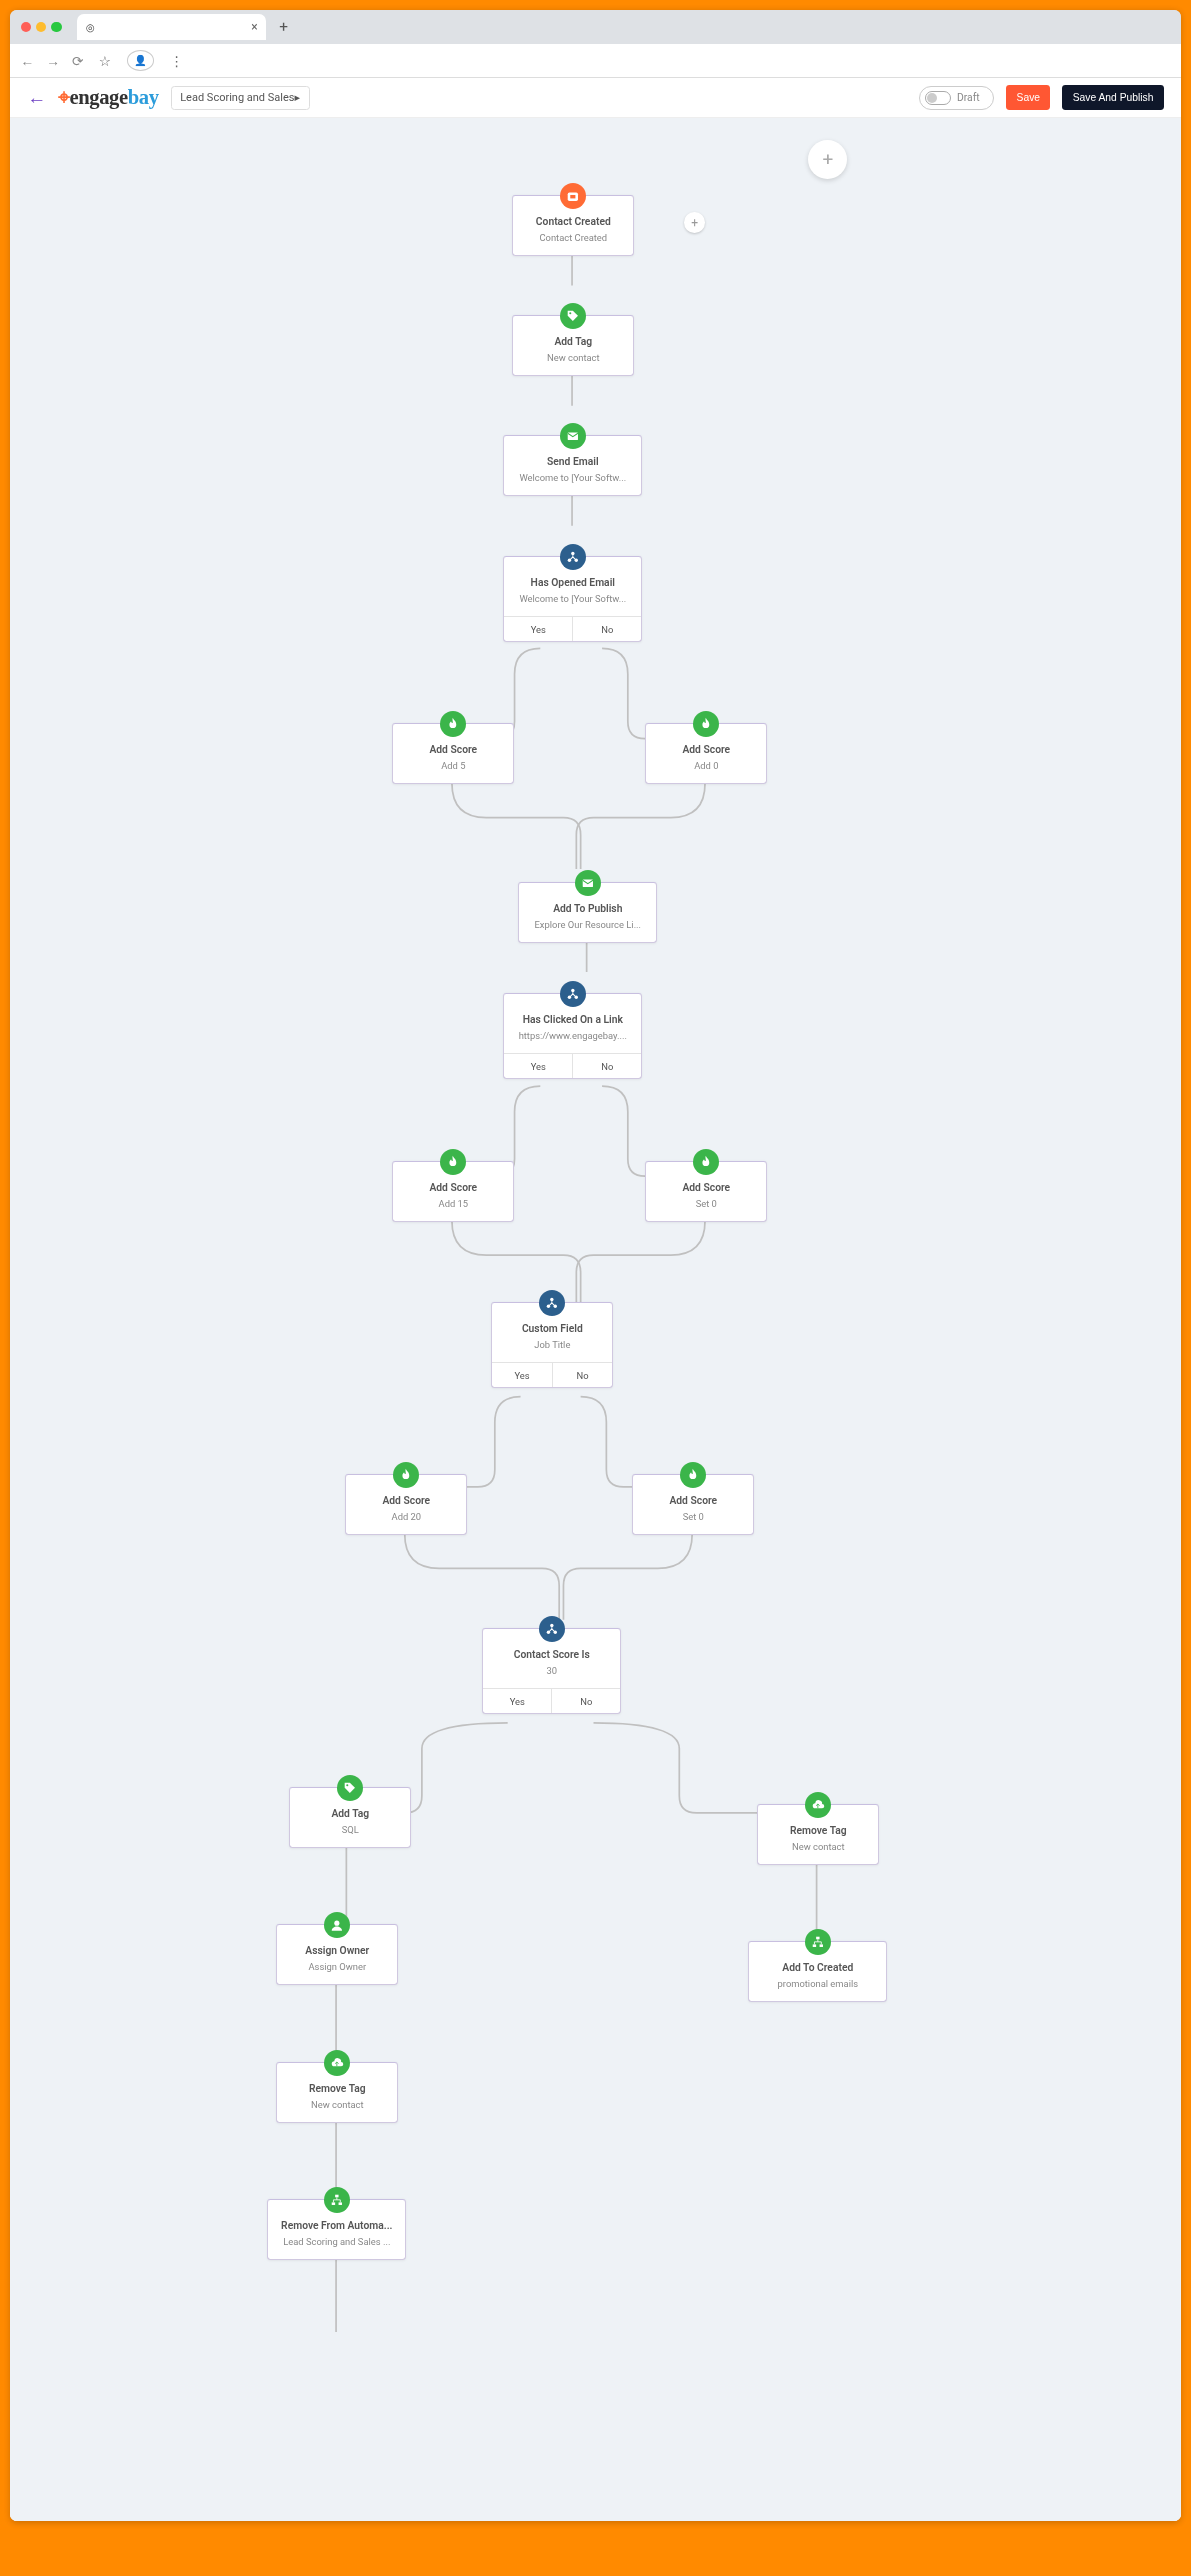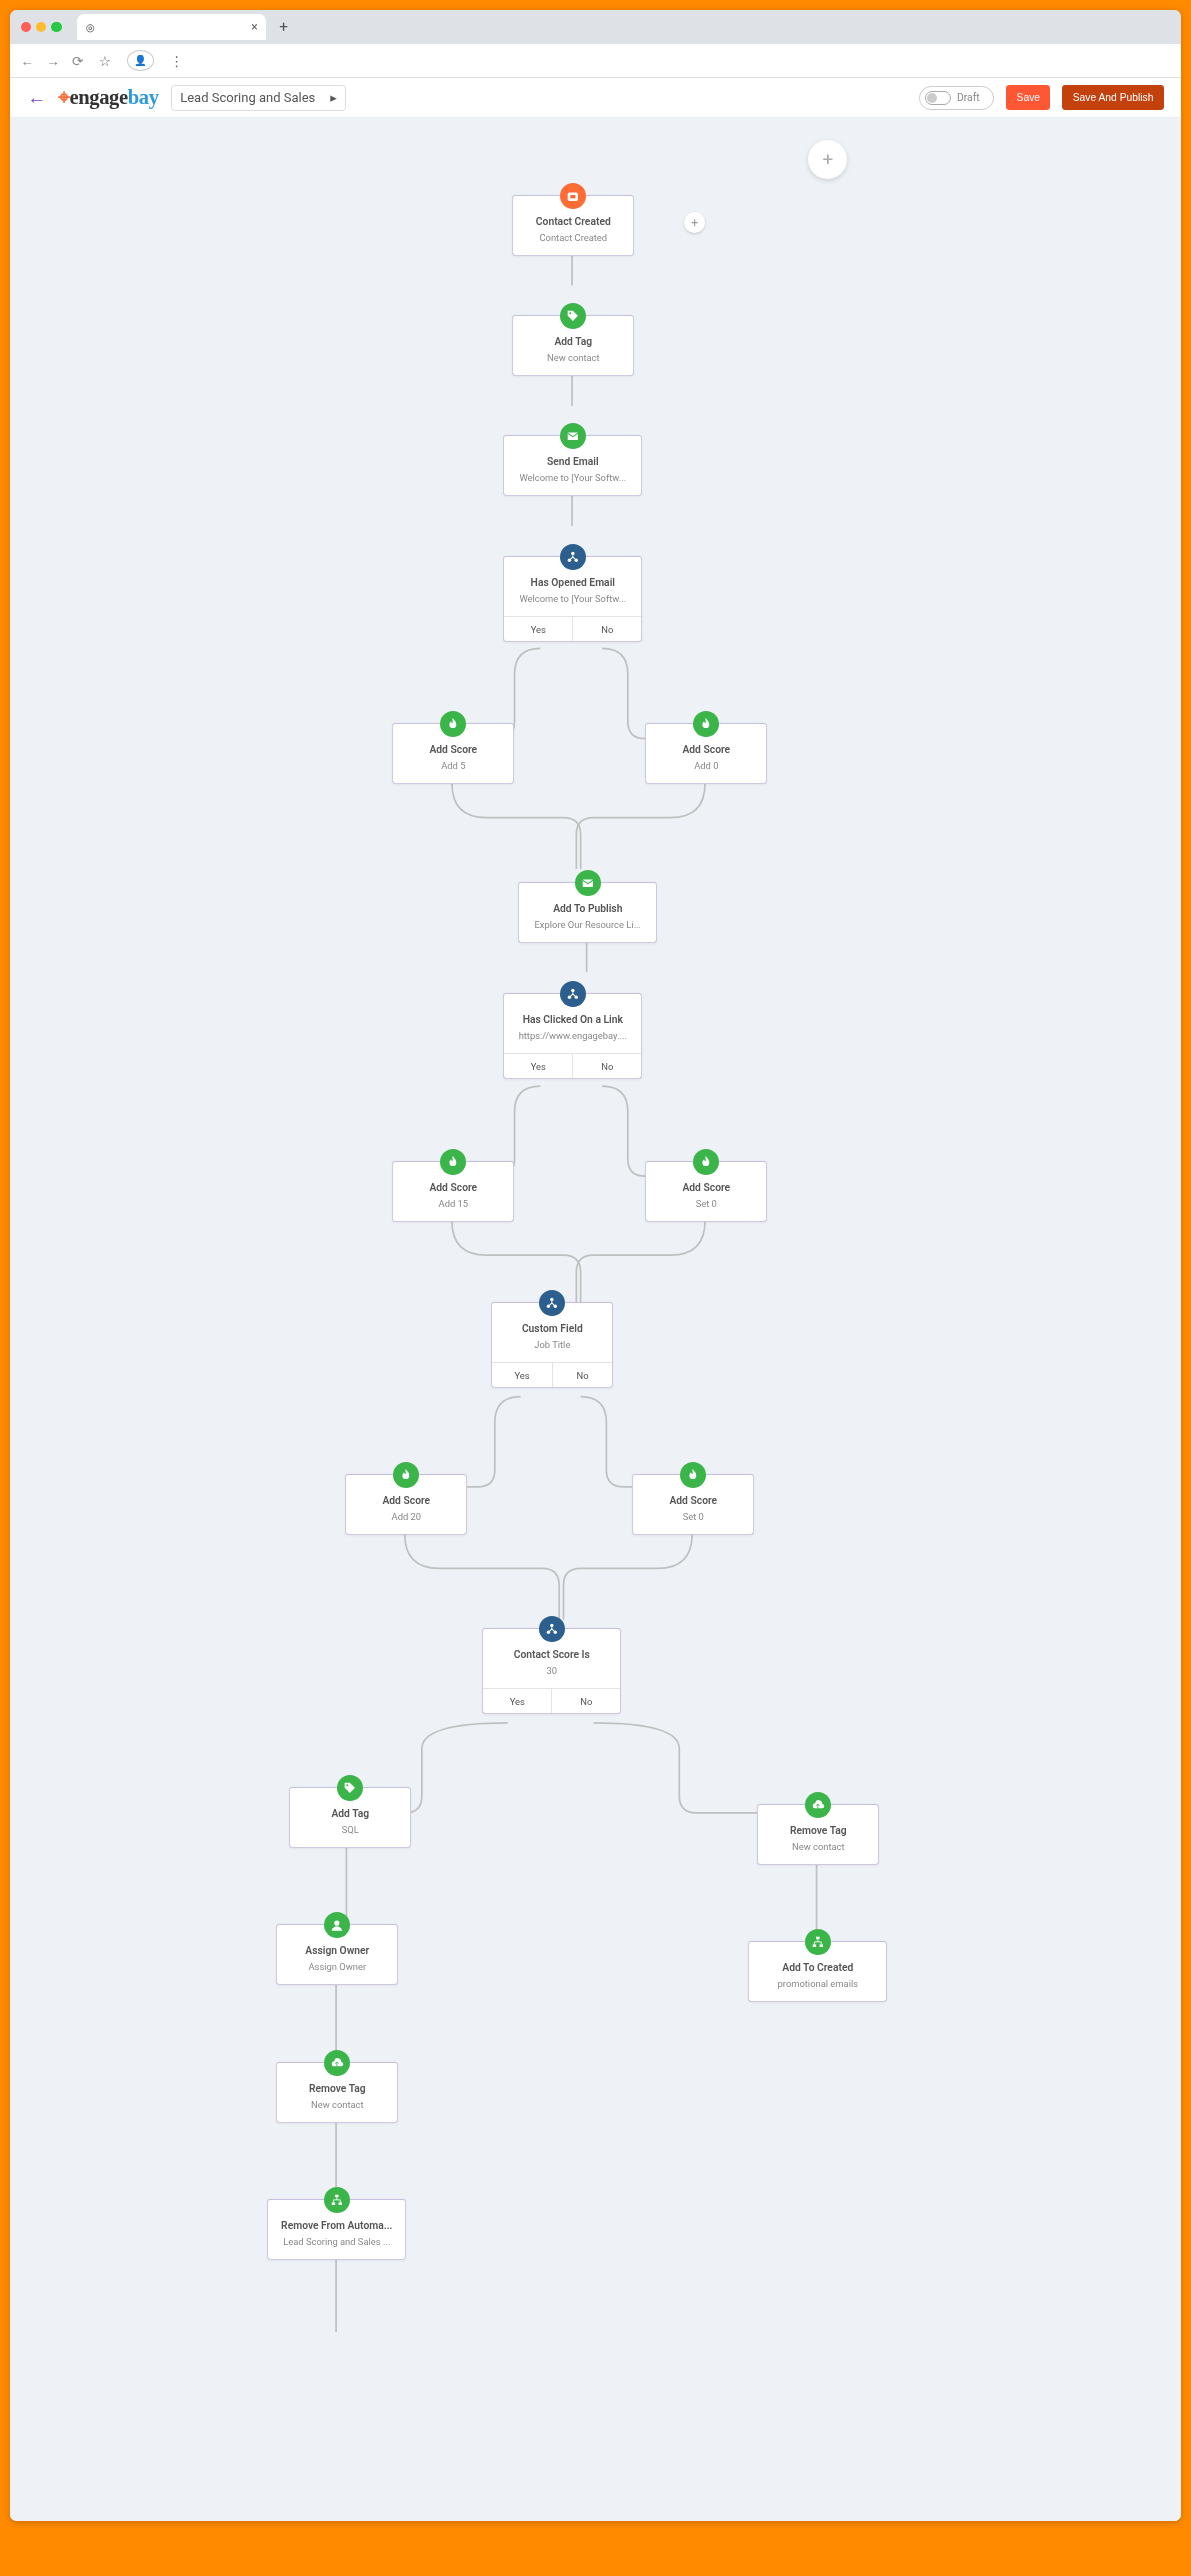--- a/index.html
+++ b/index.html
@@ -19,28 +19,28 @@
   .url{flex:1;font-size:10.3px;color:#333}
   .star,.profile,.menu{font-size:13.7px;color:#666;padding:0 3.4px}
   .profile{width:19px;height:19px;border-radius:50%;border:0.9px solid #ccc;display:flex;align-items:center;justify-content:center;font-size:10.3px}
   
   .page{background:#fff}
   .topbar{height:39px;display:flex;align-items:center;padding:0 17px;gap:12px;border-bottom:0.9px solid #eee}
   .back{font-size:19px;color:#6a3cc2;font-weight:700}
   .logo{font-family:Liberation Serif, serif;font-size:20.6px;font-weight:700;color:#333;letter-spacing:-0.4px}
   .logo .o{color:#ff6b35}
   .logo .b{color:#2c9cdb}
-  .crumb{border:0.9px solid #ddd;border-radius:3.4px;padding:4.3px 8.6px;font-size:13px;color:#555;display:flex;align-items:center;gap:15px}
+  .crumb{border:0.9px solid #ddd;border-radius:3.4px;padding:4.3px 8.6px;font-size:11px;color:#555;display:flex;align-items:center;gap:0}
   .flex1{flex:1}
   .draft{border:0.9px solid #ccc;border-radius:13.7px;padding:4.3px 13.7px 4.3px 5.1px;font-size:10.3px;color:#888;display:flex;align-items:center;gap:6px}
   .toggle{width:24px;height:12px;border:0.9px solid #aaa;border-radius:8.6px;position:relative}
   .toggle:before{content:"";position:absolute;left:0.9px;top:0.9px;width:10.3px;height:10.3px;border-radius:50%;background:#ccc}
   .btn{border:none;border-radius:3.4px;padding:6.9px 10.3px;font-size:10.3px;color:#fff;cursor:pointer}
   .btn-save{background:#ff5733}
-  .btn-pub{background:#c2410c}
+  .btn-pub{background:#0f172a}
   
   .canvas{position:relative;height:2403px;background:#eef2f6}
   .fab{position:absolute;left:798px;top:22px;width:39px;height:39px;border-radius:50%;background:#fff;box-shadow:0 1.7px 5.1px rgba(0,0,0,.15);display:flex;align-items:center;justify-content:center;font-size:19px;color:#aaa}
   .plusbtn{position:absolute;left:674px;top:94px;width:20.6px;height:20.6px;border-radius:50%;background:#fff;box-shadow:0 0.9px 2.6px rgba(0,0,0,.2);display:flex;align-items:center;justify-content:center;font-size:12px;color:#999}
   
   .node{position:absolute;background:#fff;border:0.9px solid #d0c8e0;border-top:1.7px solid #c8bfe0;border-radius:3.4px;box-shadow:0 0.9px 2.6px rgba(0,0,0,.06);text-align:center;padding-top:19px}
   .w140{width:120px}
   .w160{width:137px}
   .badge{position:absolute;top:-13.7px;left:50%;transform:translateX(-50%);width:26px;height:26px;border-radius:50%;display:flex;align-items:center;justify-content:center}
   .badge svg{width:13.7px;height:13.7px;fill:#fff}

